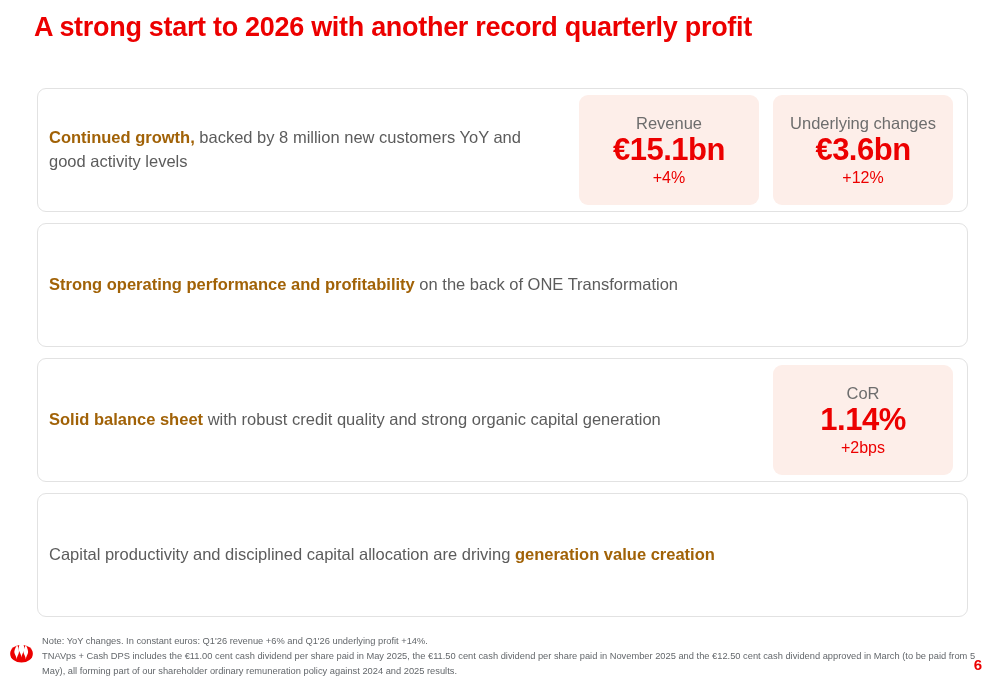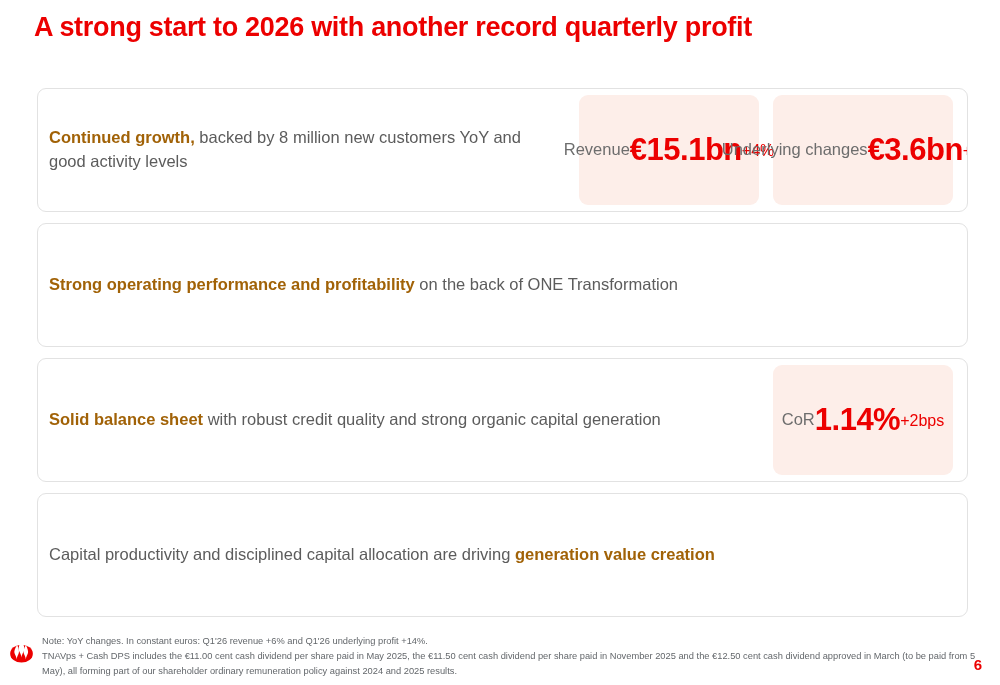--- a/index.html
+++ b/index.html
@@ -71,21 +71,21 @@
     gap: 14px;
     padding-right: 14px;
   }
 
   .metric-tile {
     width: 180px;
     height: 110px;
     background: #fdeee9;
     border-radius: 9px;
     display: flex;
-    flex-direction: row;
+    flex-direction: column;
     align-items: center;
     justify-content: center;
     padding: 6px 4px;
   }
 
   .metric-label {
     font-size: 16.5px;
     color: #6d6d6d;
     line-height: 1.1;
     margin-bottom: 1px;

